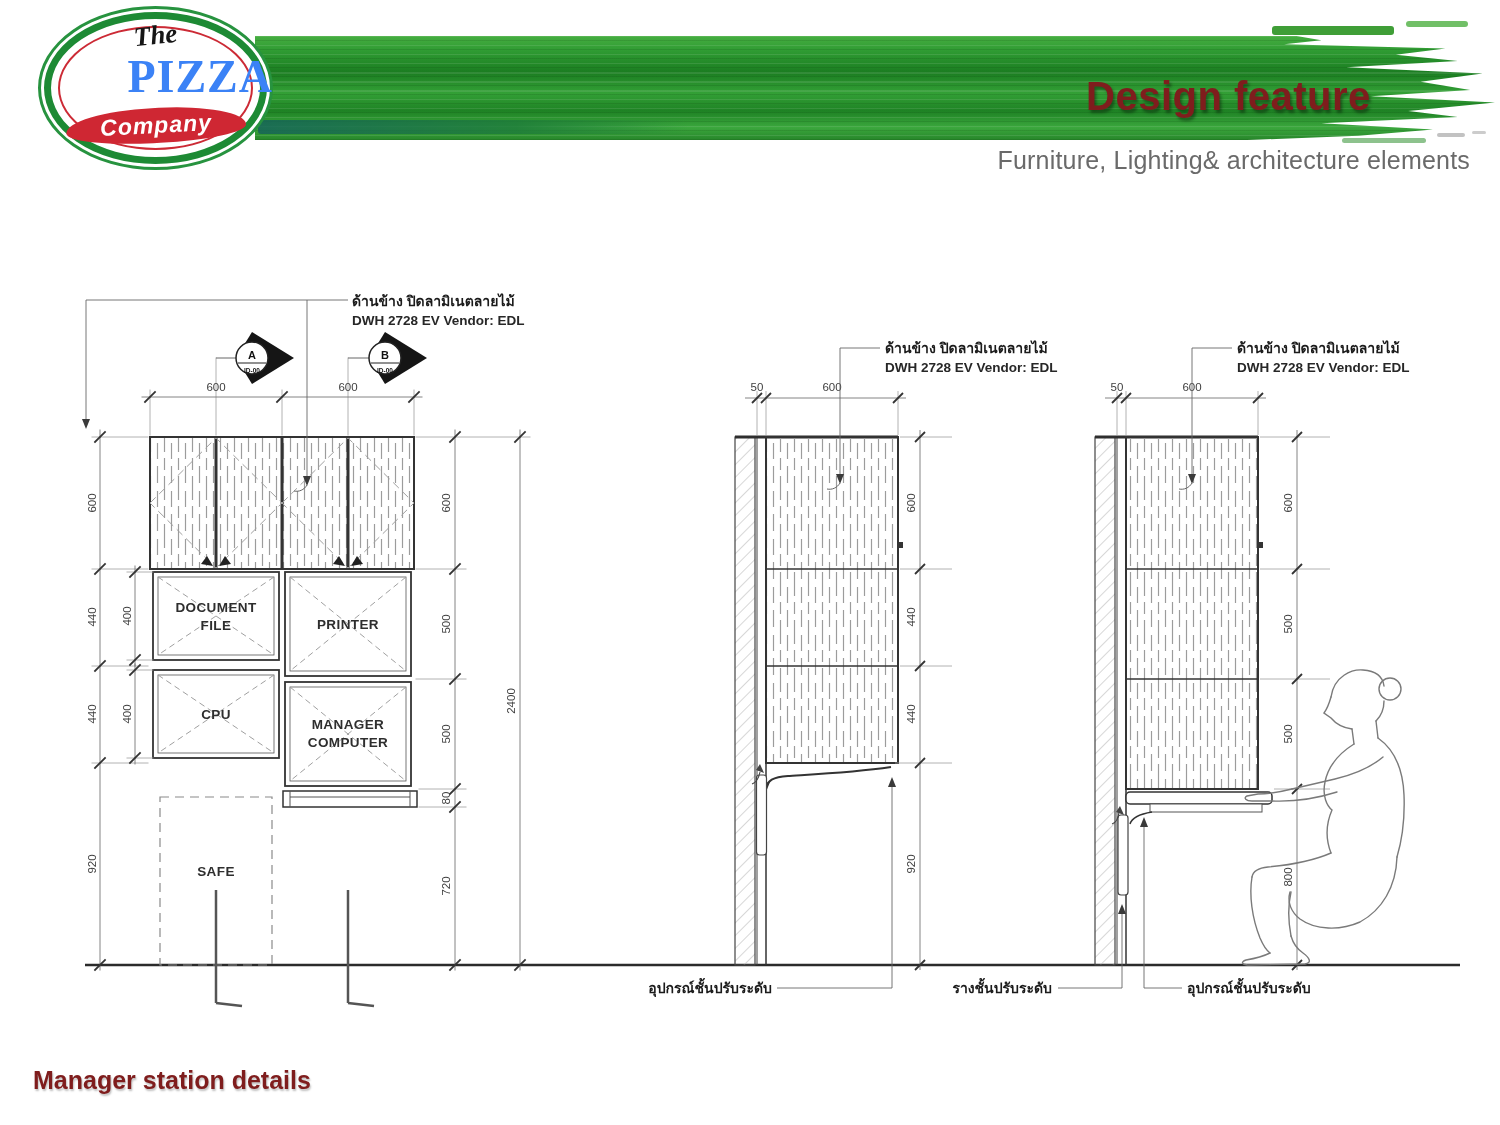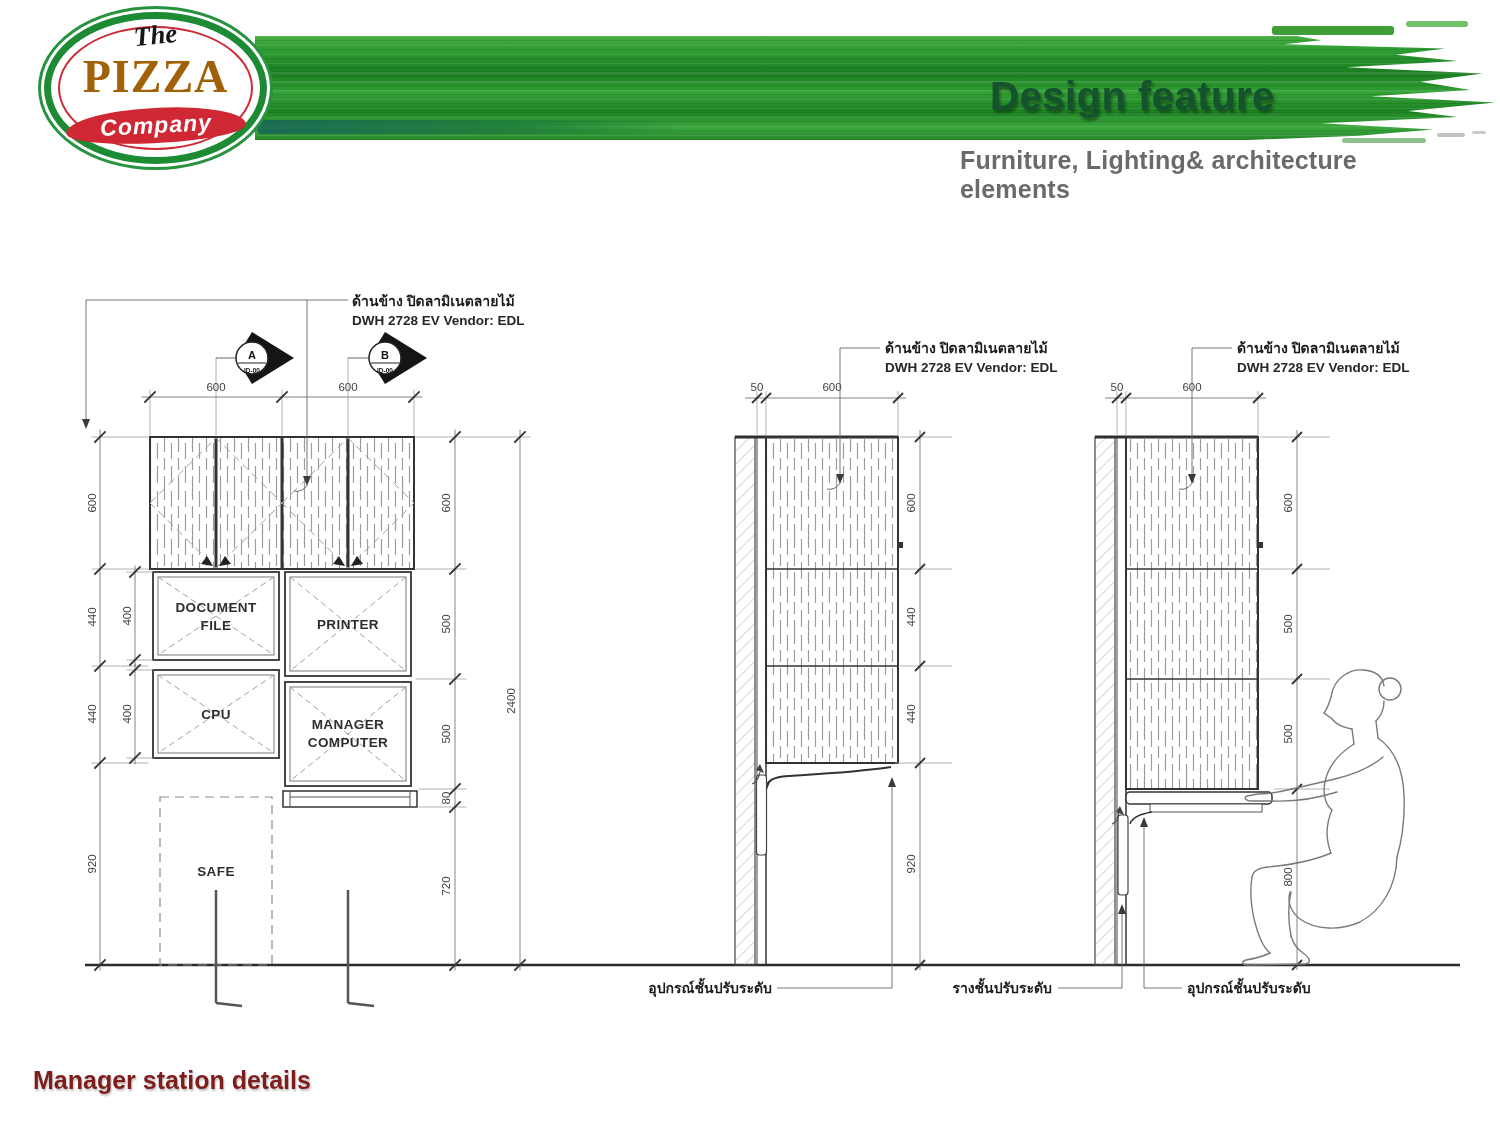--- a/index.html
+++ b/index.html
@@ -17,39 +17,39 @@
       98% 52%,90% 58%,100% 64%,93% 72%,97% 78%,86% 84%,95% 90%,89% 96%,80% 100%,0 100%);}
   .streak{border-radius:3px;}
   .st1{left:1272px;top:26px;width:122px;height:9px;background:#3f9e37;}
   .st2{left:1406px;top:21px;width:62px;height:6px;background:#58b44c;opacity:.85;}
   .st3{left:1342px;top:138px;width:84px;height:5px;background:#2f8f2f;opacity:.55;}
   .st4{left:1437px;top:133px;width:28px;height:4px;background:#9a9a9a;opacity:.6;}
   .st5{left:1472px;top:131px;width:14px;height:3px;background:#9a9a9a;opacity:.5;}
   .st6{left:258px;top:120px;width:430px;height:14px;opacity:.8;
        background:linear-gradient(90deg,#14605a 0%,#1d7a3a 60%,rgba(29,122,58,0) 100%);}
 
-  .page-title{left:990px;top:74px;color:#14532d;font-size:40px;font-weight:700;
+  .page-title{left:1086px;top:74px;color:#7f1d1d;font-size:40px;font-weight:700;
     letter-spacing:.5px;text-shadow:2px 3px 3px rgba(0,0,0,.38);}
-  .subtitle{left:960px;top:146px;width:510px;color:#6a6a6a;
-    font-size:25px;font-weight:700;letter-spacing:.2px;}
+  .subtitle{left:960px;top:146px;width:510px;text-align:right;color:#6a6a6a;
+    font-size:25px;font-weight:400;letter-spacing:.2px;}
   .caption{left:33px;top:1066px;color:#7f1d1d;font-size:25px;font-weight:700;
     text-shadow:1px 2px 2px rgba(0,0,0,.25);}
 
   
   .logo{left:38px;top:6px;width:235px;height:164px;}
   .ring{position:absolute;border-radius:50%;}
   .ring1{inset:0;border:3px solid #27933f;background:#fff;}
   .ring2{inset:6px;border:7px solid #1d8a34;background:#fff;}
   .ring3{inset:20px;border:2.5px solid #cc2a35;background:#fff;}
   .logo-the{position:absolute;top:14px;left:0;width:100%;text-align:center;
     font-family:"Liberation Serif",serif;font-style:italic;font-weight:700;
     font-size:27px;color:#161616;transform:rotate(-6deg);}
-  .logo-pizza{position:absolute;top:44px;left:0;width:100%;text-align:center;
+  .logo-pizza{position:absolute;top:44px;left:0;width:100%;text-align:right;
     font-family:"Liberation Serif",serif;font-weight:700;font-size:46px;
-    letter-spacing:1px;color:#a16207;}
+    letter-spacing:1px;color:#3b82f6;}
   .banner{position:absolute;left:28px;top:102px;width:180px;height:35px;background:#cf2733;
     border-radius:50% 50% 50% 50% / 62% 62% 42% 42%;transform:rotate(-3deg);
     display:flex;align-items:center;justify-content:center;}
   .logo-company{font-style:italic;font-weight:700;font-size:23px;color:#ffffff;letter-spacing:1px;}
 
   
   .drawing{left:0;top:270px;}
   svg text{font-family:"Liberation Sans",sans-serif;}
   .lbl{font-size:13.5px;font-weight:700;fill:#2e2e2e;letter-spacing:.4px;text-anchor:middle;}
   .dim{font-size:11.5px;fill:#3f3f3f;text-anchor:middle;}

